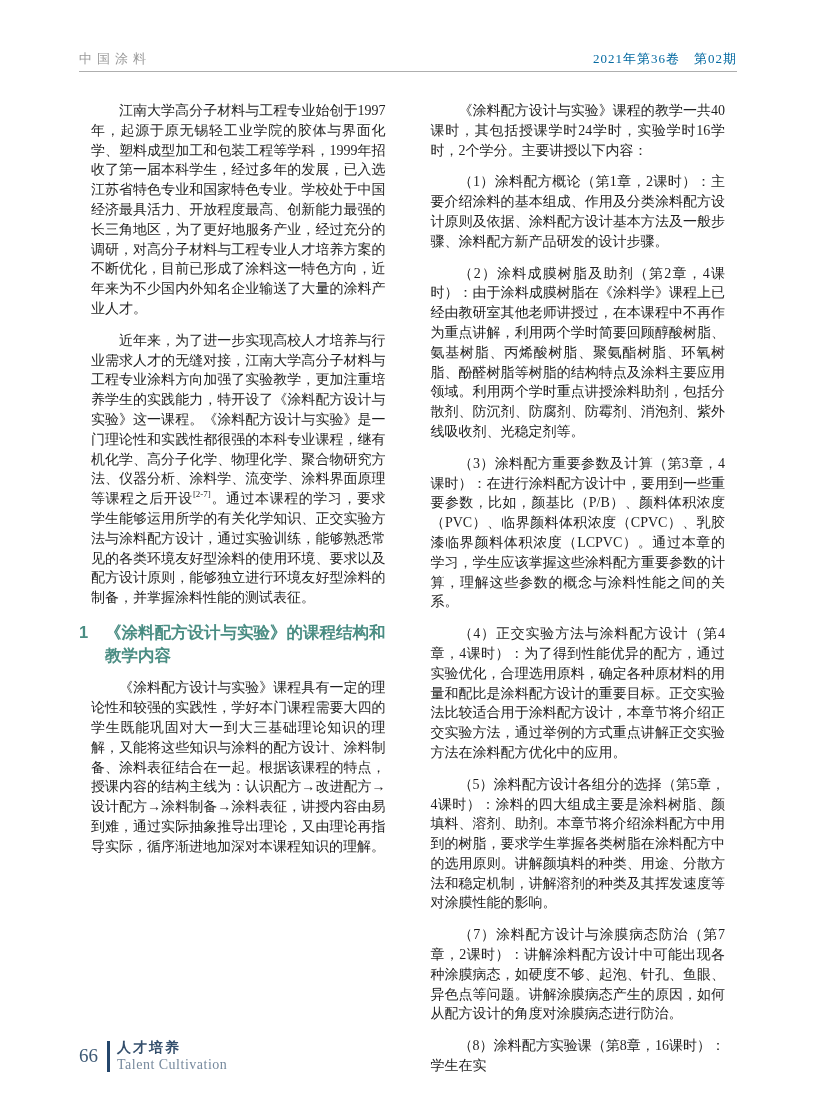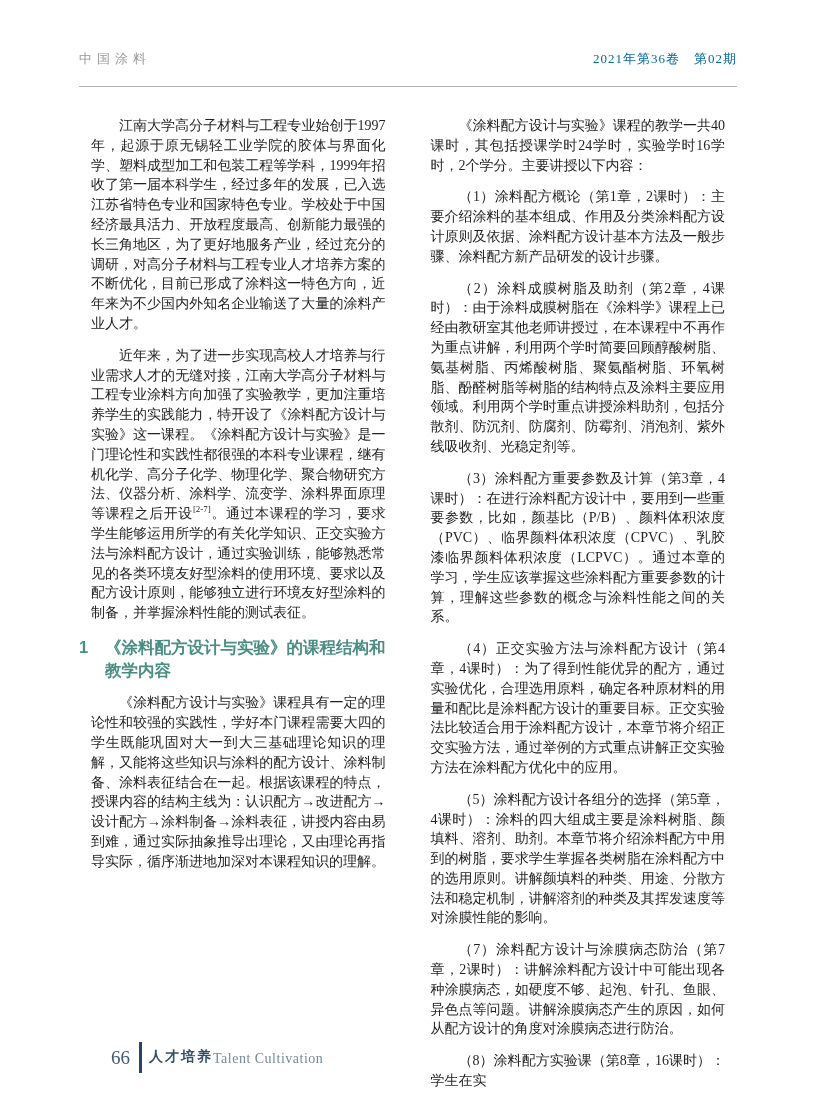--- a/index.html
+++ b/index.html
@@ -15,21 +15,21 @@
   .page-inner{
     padding:50px 79px 0 79px;
     box-sizing:border-box;
   }
   
   .header{
     display:flex;
     justify-content:space-between;
     align-items:flex-end;
     border-bottom:1px solid #aeaeae;
-    padding-bottom:18px;
+    padding-bottom:3px;
     font-size:13px;
   }
   .journal-name{
     color:#9a9a9a;
     letter-spacing:5px;
   }
   .issue-info{
     color:#0369a1;
     letter-spacing:1px;
   }
@@ -71,35 +71,35 @@
     flex:1;
     text-align:left;
   }
   
   .footer{
     position:absolute;
     left:79px;
     bottom:26px;
     display:flex;
     align-items:center;
-    margin-left:32px;
   }
   .page-number{
     font-size:19px;
     color:#3d5a76;
     margin-right:9px;
   }
   .footer-bar{
     width:3px;
     height:31px;
     background:#24466b;
     margin-right:7px;
   }
   .footer-col{
     display:flex;
+    flex-direction:column;
     justify-content:center;
   }
   .column-title{
     font-family:"Liberation Sans","DejaVu Sans",sans-serif;
     font-weight:700;
     font-size:14px;
     letter-spacing:2px;
     color:#344f6c;
     line-height:1.1;
   }

